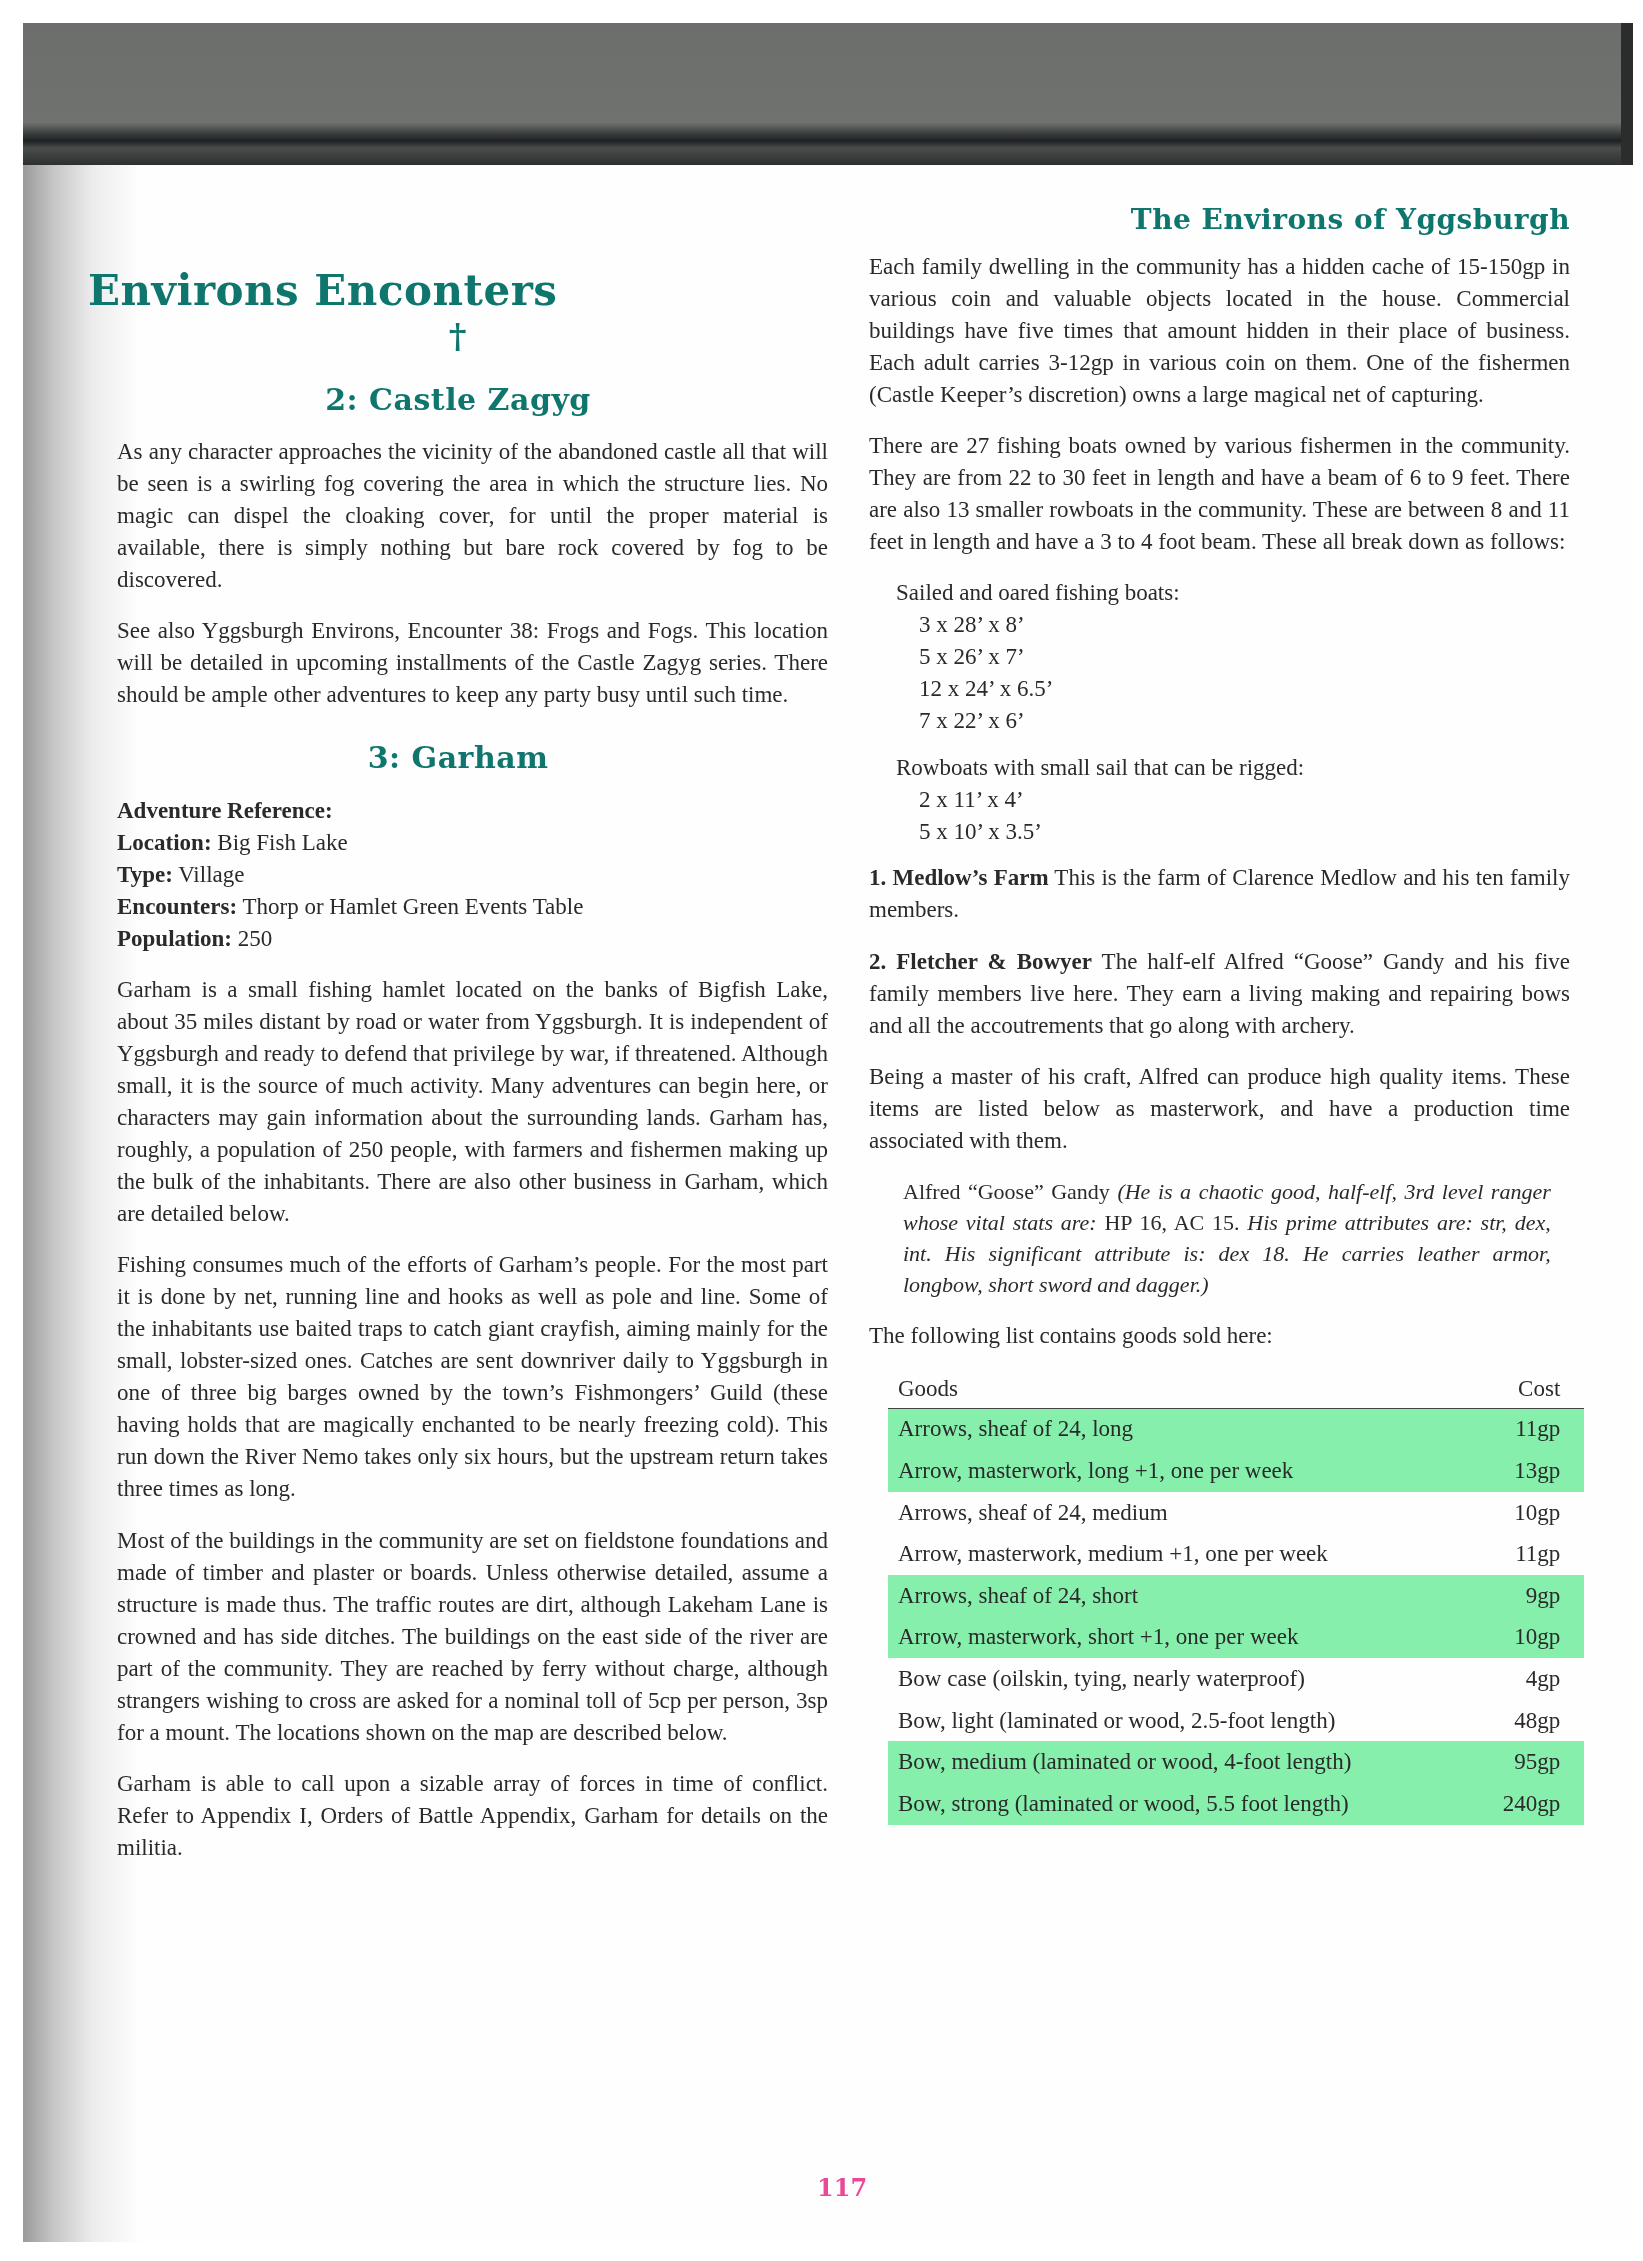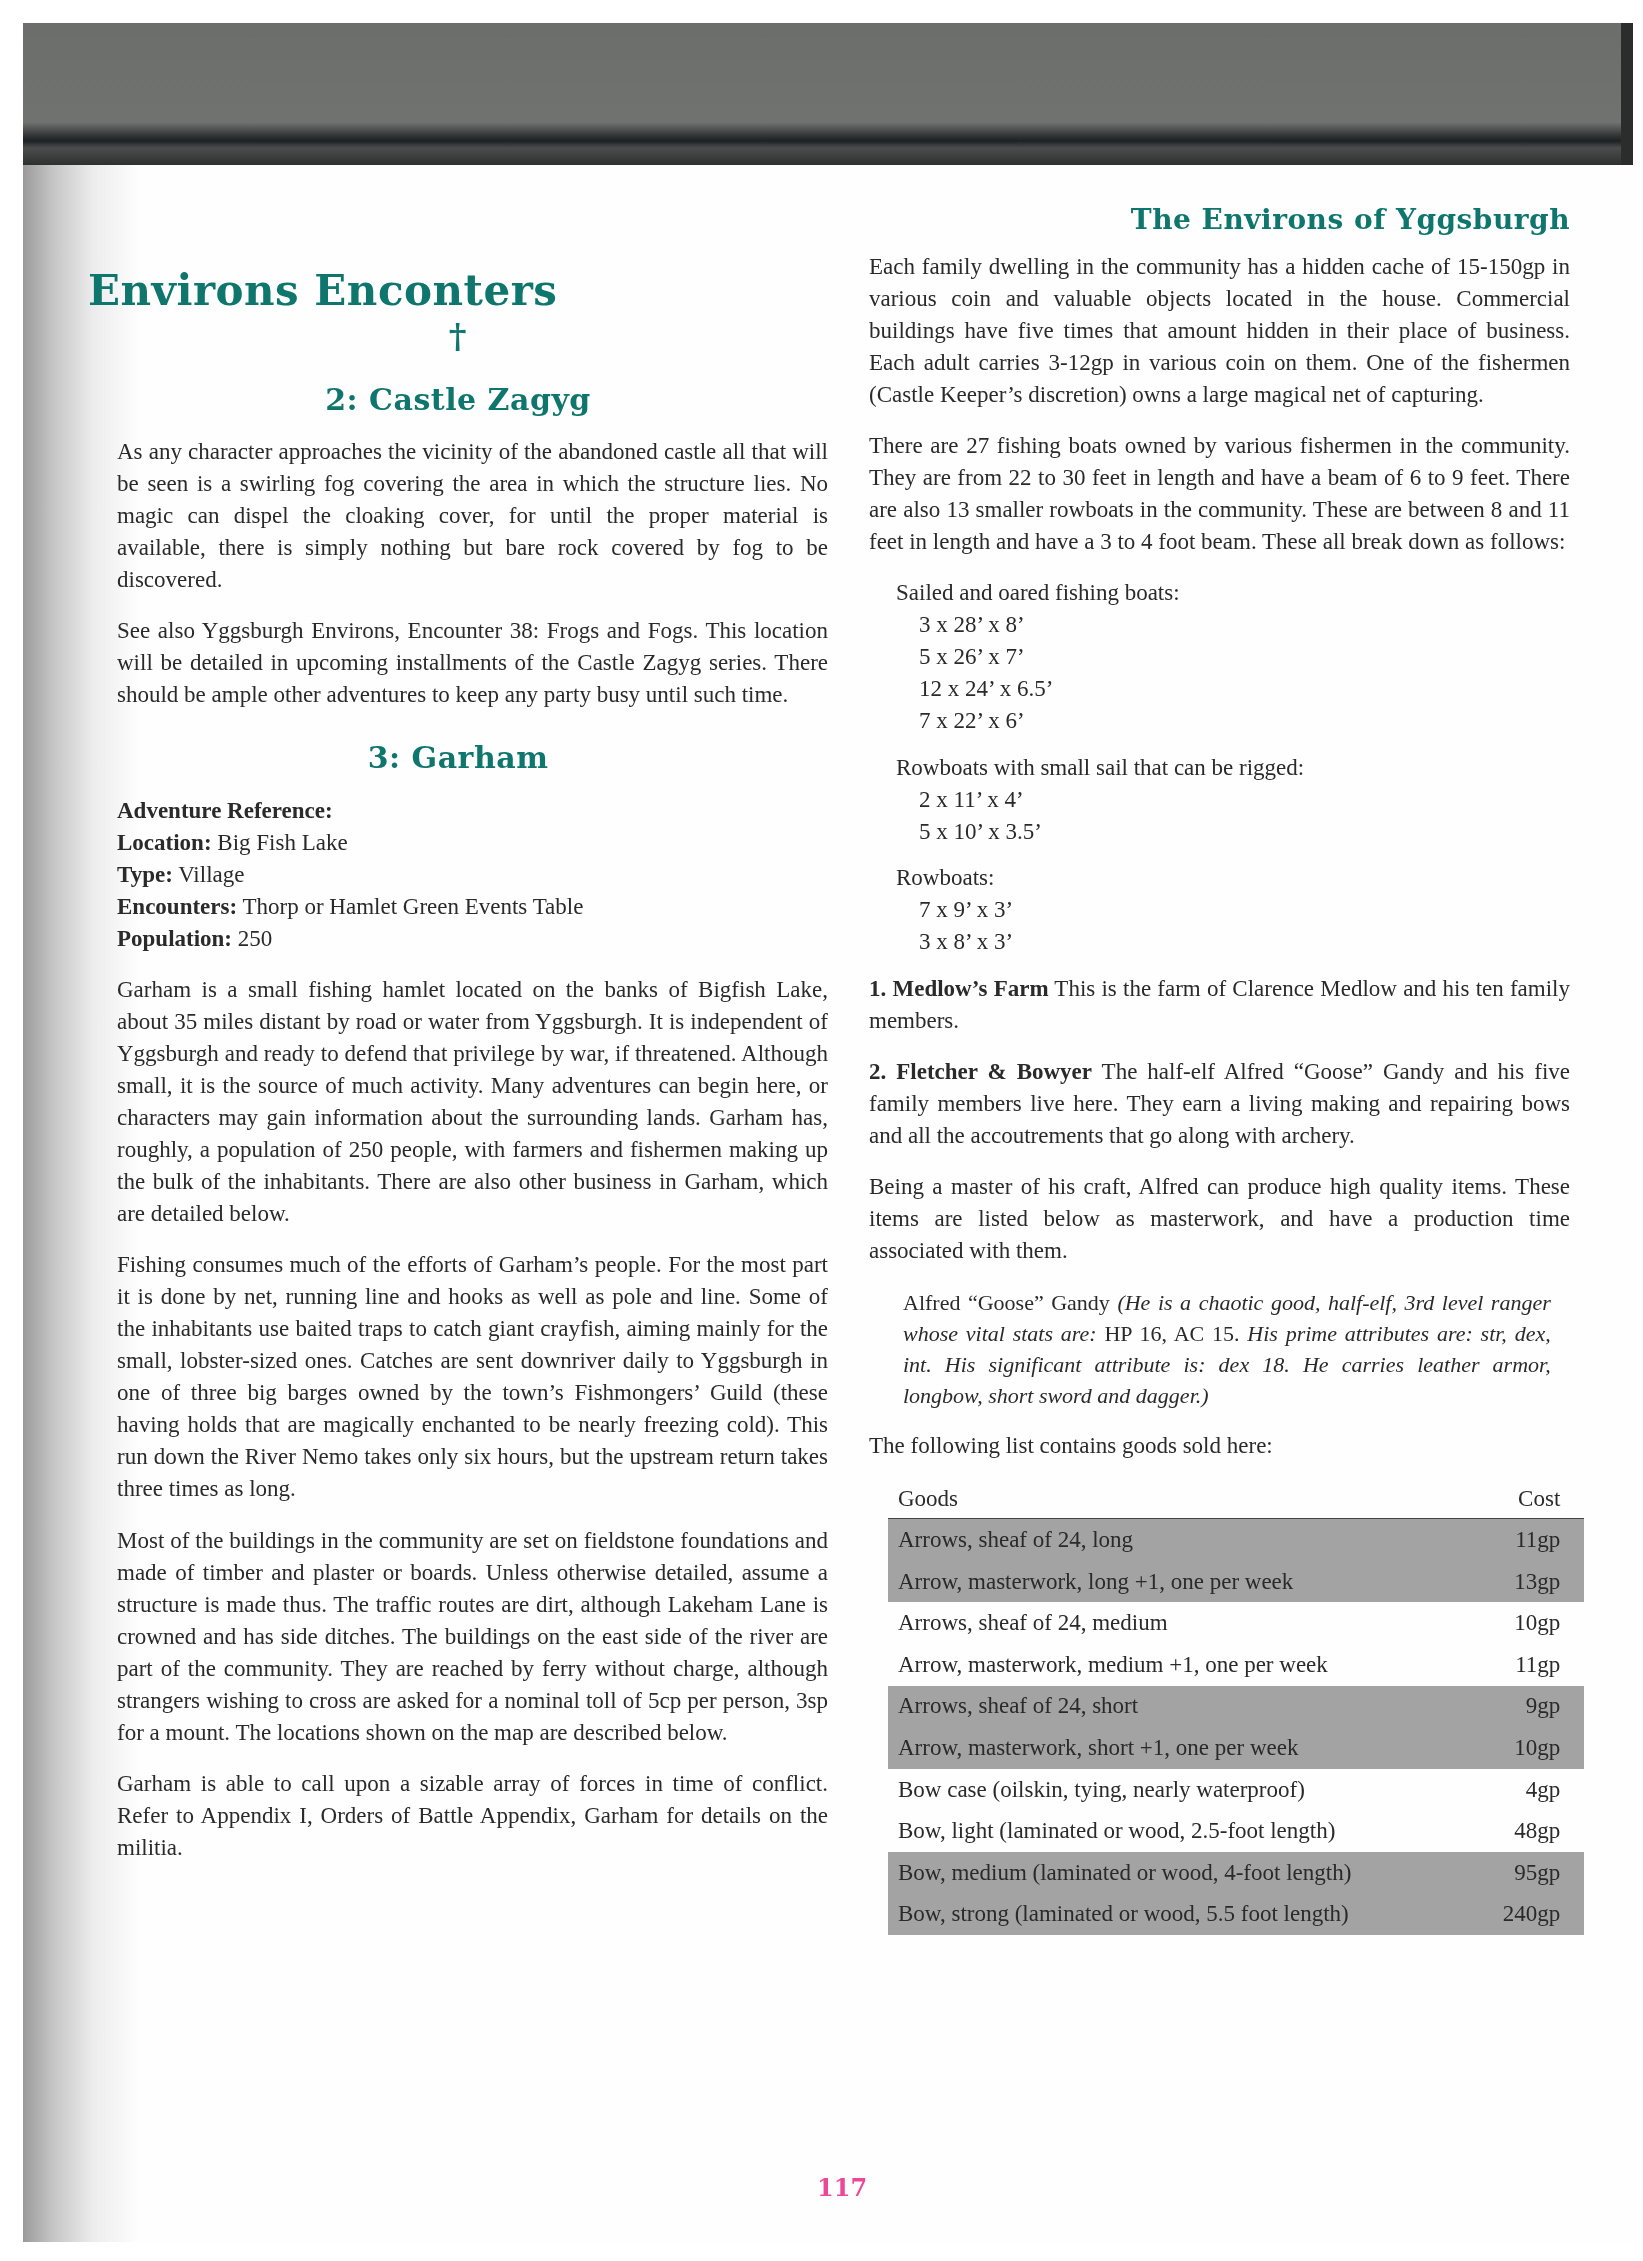--- a/index.html
+++ b/index.html
@@ -53,21 +53,21 @@
       width: 696px; margin-left: 19.3px; border-collapse: collapse;
       font-size: 23px; line-height: 30px;
     }
     table.goods th {
       text-align: left; font-weight: normal; padding: 2.9px 9.7px 3.9px 9.7px;
       border-bottom: 1.9px solid #444;
       margin-top: 42px;
     }
     table.goods th.cost, table.goods td.cost { text-align: right; padding-right: 24px; }
     table.goods td { padding: 5.8px 9.7px; }
-    table.goods tr.shaded td { background: #a3a3a3; }
+    table.goods tr.shaded td { background: #86efac; }
 
     .page-number {
       position: absolute; left: 817px; top: 2173px; font-size: 24px;
       font-family: "DejaVu Serif", serif; font-weight: bold; color: #ec4899;
     }
   </style>
 </head>
 <body>
 
 <div class="scan-top"></div>
@@ -106,25 +106,20 @@
     <div>Sailed and oared fishing boats:</div>
     <div class="boat-item">3 x 28’ x 8’</div>
     <div class="boat-item">5 x 26’ x 7’</div>
     <div class="boat-item">12 x 24’ x 6.5’</div>
     <div class="boat-item">7 x 22’ x 6’</div>
   </div>
   <div class="boat-group">
     <div>Rowboats with small sail that can be rigged:</div>
     <div class="boat-item">2 x 11’ x 4’</div>
     <div class="boat-item">5 x 10’ x 3.5’</div>
-  </div>
-  <div class="boat-group">
-    <div>Rowboats:</div>
-    <div class="boat-item">7 x 9’ x 3’</div>
-    <div class="boat-item">3 x 8’ x 3’</div>
   </div>
 
   <p class="body"><b>1. Medlow’s Farm</b><span> This is the farm of Clarence Medlow and his ten family members.</span></p>
   <p class="body"><b>2. Fletcher &amp; Bowyer</b><span> The half-elf Alfred “Goose” Gandy and his five family members live here. They earn a living making and repairing bows and all the accoutrements that go along with archery.</span></p>
   <p class="body">Being a master of his craft, Alfred can produce high quality items. These items are listed below as masterwork, and have a production time associated with them.</p>
 
   <div class="statblock"><span>Alfred “Goose” Gandy</span><i> (He is a chaotic good, half-elf, 3rd level ranger whose vital stats are: </i><span>HP 16, AC 15.</span><i> His prime attributes are: str, dex, int. His significant attribute is: dex 18. He carries leather armor, longbow, short sword and dagger.)</i></div>
 
   <p class="body">The following list contains goods sold here:</p>
 

